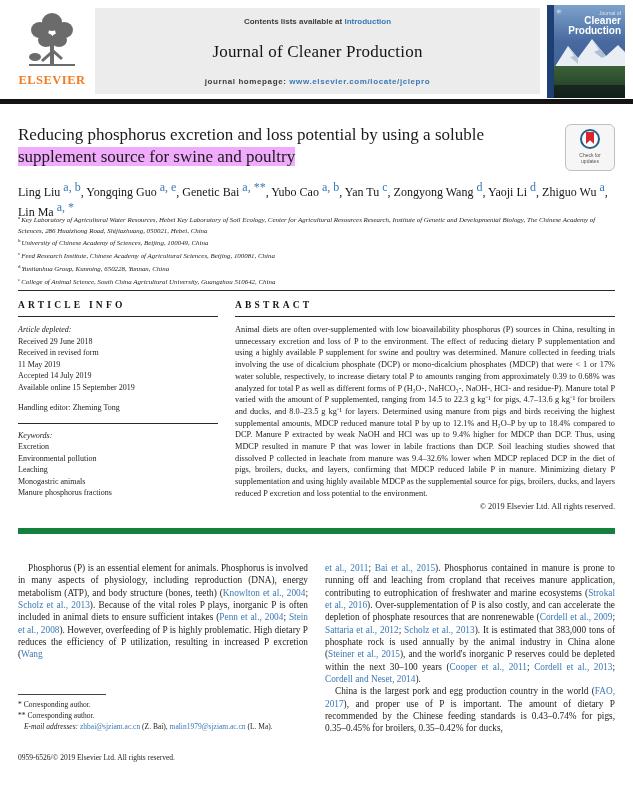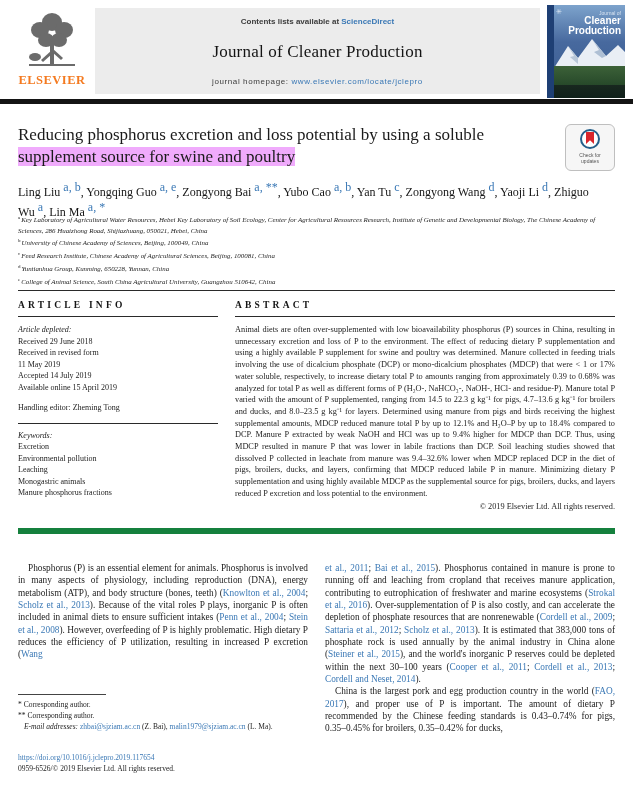--- a/index.html
+++ b/index.html
@@ -11,21 +11,21 @@
   .header { position:absolute; top:0; left:0; width:633px; height:104px; }
   .logo-box { position:absolute; left:16px; top:10px; width:72px; text-align:center; }
   .logo-box svg { display:block; margin:0 auto; }
   .elsevier-word { font-size:12.5px; font-weight:bold; color:#f47a20; letter-spacing:0.5px; margin-top:1px; }
   .header-mid { position:absolute; left:95px; top:8px; width:445px; height:86px; background:#ececec;
     display:flex; flex-direction:column; justify-content:space-between; align-items:center;
     padding:9px 6px 8px 6px; }
   .contents-line { font-family:"Liberation Sans", sans-serif; font-size:8px; font-weight:bold; color:#3c3c3c; }
   .contents-line .lnk { color:#3a78b5; }
   .jtitle { font-size:17px; color:#141414; letter-spacing:0.2px; }
-  .homepage-line { font-family:"Liberation Sans", sans-serif; font-size:8px; font-weight:normal;
+  .homepage-line { font-family:"Liberation Sans", sans-serif; font-size:8px; font-weight:bold;
     color:#3c3c3c; letter-spacing:0.6px; }
   .homepage-line .lnk { color:#3a78b5; }
   .cover { position:absolute; left:547px; top:5px; width:78px; height:93px;
     background:linear-gradient(180deg,#7da3cc 0%,#47699e 40%,#3a5b90 100%); overflow:hidden; }
   .cover-stripe { position:absolute; left:0; top:0; bottom:0; width:7px; background:#1e3f74; }
   .cover-mini-icon { position:absolute; left:9px; top:3px; width:8px; height:8px; color:#dce6f2; font-size:7px; line-height:8px; }
   .cover-text { position:absolute; right:4px; top:5px; text-align:right; color:#fff; }
   .cover-jof { font-family:"Liberation Sans", sans-serif; font-size:5px; color:#d7e2f0; }
   .cover-t { font-family:"Liberation Sans", sans-serif; font-size:10px; font-weight:bold; line-height:10px; }
   .cover-mtn { position:absolute; left:7px; top:33px; }
@@ -99,21 +99,21 @@
           <path d="M27 38 L38 48 L36 50 L27 42 Z"></path>
           <ellipse cx="10" cy="47" rx="6" ry="4"></ellipse>
           <rect x="4" y="54" width="46" height="2"></rect>
         </g>
       </svg>
       <div class="elsevier-word">ELSEVIER</div>
     </div>
 
     <div class="header-mid">
       <div class="contents-line">
-        <span>Contents lists available at </span><span class="lnk">ScienceDirect</span>
+        <span>Contents lists available at </span><span class="lnk">Introduction</span>
       </div>
       <div class="jtitle">Journal of Cleaner Production</div>
       <div class="homepage-line">
         <span>journal homepage: </span><span class="lnk">www.elsevier.com/locate/jclepro</span>
       </div>
     </div>
 
     <div class="cover">
       <div class="cover-stripe"></div>
       <div class="cover-mini-icon">✳</div>
@@ -149,21 +149,21 @@
     </div>
   </div>
 
   <div class="authors">
     
   
       <span><span>Ling Liu</span> <sup>a, b</sup><span>, </span></span>
     
       <span><span>Yongqing Guo</span> <sup>a, e</sup><span>, </span></span>
     
-      <span><span>Zongyong Bai</span> <sup>a, **</sup><span>, </span></span>
+      <span><span>Genetic Bai</span> <sup>a, **</sup><span>, </span></span>
     
       <span><span>Yubo Cao</span> <sup>a, b</sup><span>, </span></span>
     
       <span><span>Yan Tu</span> <sup>c</sup><span>, </span></span>
     
       <span><span>Zongyong Wang</span> <sup>d</sup><span>, </span></span>
     
       <span><span>Yaoji Li</span> <sup>d</sup><span>, </span></span>
     
       <span><span>Zhiguo Wu</span> <sup>a</sup><span>, </span></span>
@@ -188,21 +188,21 @@
     <div class="info-col">
       <div class="box-heading">ARTICLE INFO</div>
       <div class="info-body">
         <div class="it">Article depleted:</div>
         <div>
 
         <div>Received 29 June 2018</div>
             <div>Received in revised form</div>
             <div>11 May 2019</div>
             <div>Accepted 14 July 2019</div>
-            <div>Available online 15 April 2019</div>
+            <div>Available online 15 September 2019</div>
           </div>
         <div class="hand-editor">Handling editor: Zheming Tong</div>
         <div class="kw-divider"></div>
         <div class="it">Keywords:</div>
         <div>
 
         <div>Excretion</div>
             <div>Environmental pollution</div>
             <div>Leaching</div>
             <div>Monogastric animals</div>
@@ -230,17 +230,16 @@
   </div>
 
   <div class="footnotes">
     <div class="fn-divider"></div>
     <div>* Corresponding author.</div>
     <div>** Corresponding author.</div>
     <div class="fn-email"><span class="seg-it">E-mail addresses: </span><span class="seg-link">zhbai@sjziam.ac.cn</span><span> (Z. Bai), </span><span class="seg-link">malin1979@sjziam.ac.cn</span><span> (L. Ma).</span></div>
   </div>
 
   <div class="footer">
-    <div class="doi">https://doi.org/10.1016/j.jclepro.2019.117654</div>
     <div>0959-6526/© 2019 Elsevier Ltd. All rights reserved.</div>
   </div>
 
 </div>
 
 </body></html>

